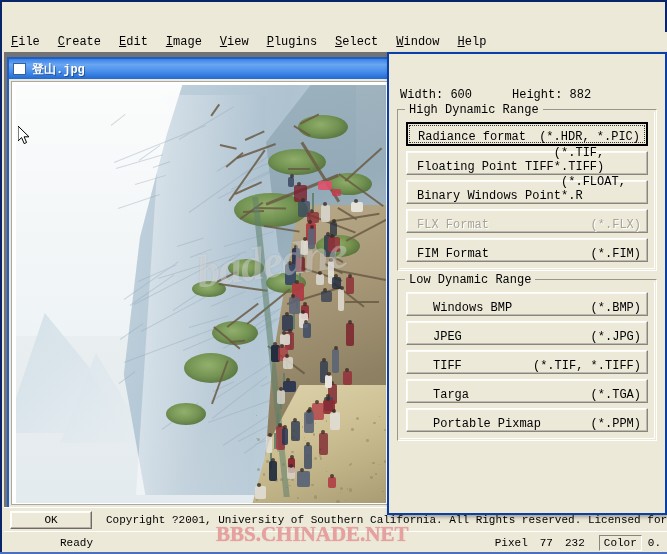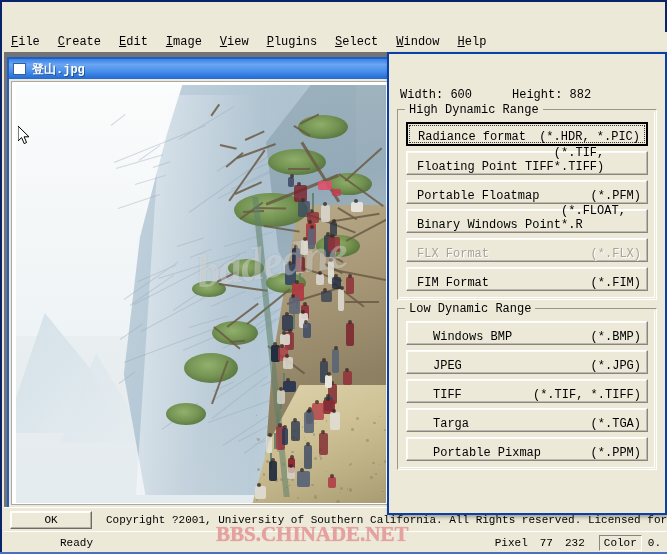--- a/index.html
+++ b/index.html
@@ -768,24 +768,20 @@
             <span class="focusring"></span>
             <span class="nm">Radiance format</span>
             <span class="ext">(*.HDR, *.PIC)</span>
           </div>
 
           <div class="fmt-btn">
             <span class="nm">Floating Point TIFF</span>
             <span class="ext">(*.TIF, *.TIFF)</span>
           </div>
 
-          <div class="fmt-btn">
-            <span class="nm">Portable Floatmap</span>
-            <span class="ext">(*.PFM)</span>
-          </div>
 
           <div class="fmt-btn">
             <span class="nm">Binary Windows Point</span>
             <span class="ext">(*.FLOAT, *.R</span>
           </div>
 
           <div class="fmt-btn disabled">
             <span class="nm">FLX Format</span>
             <span class="ext">(*.FLX)</span>
           </div>

